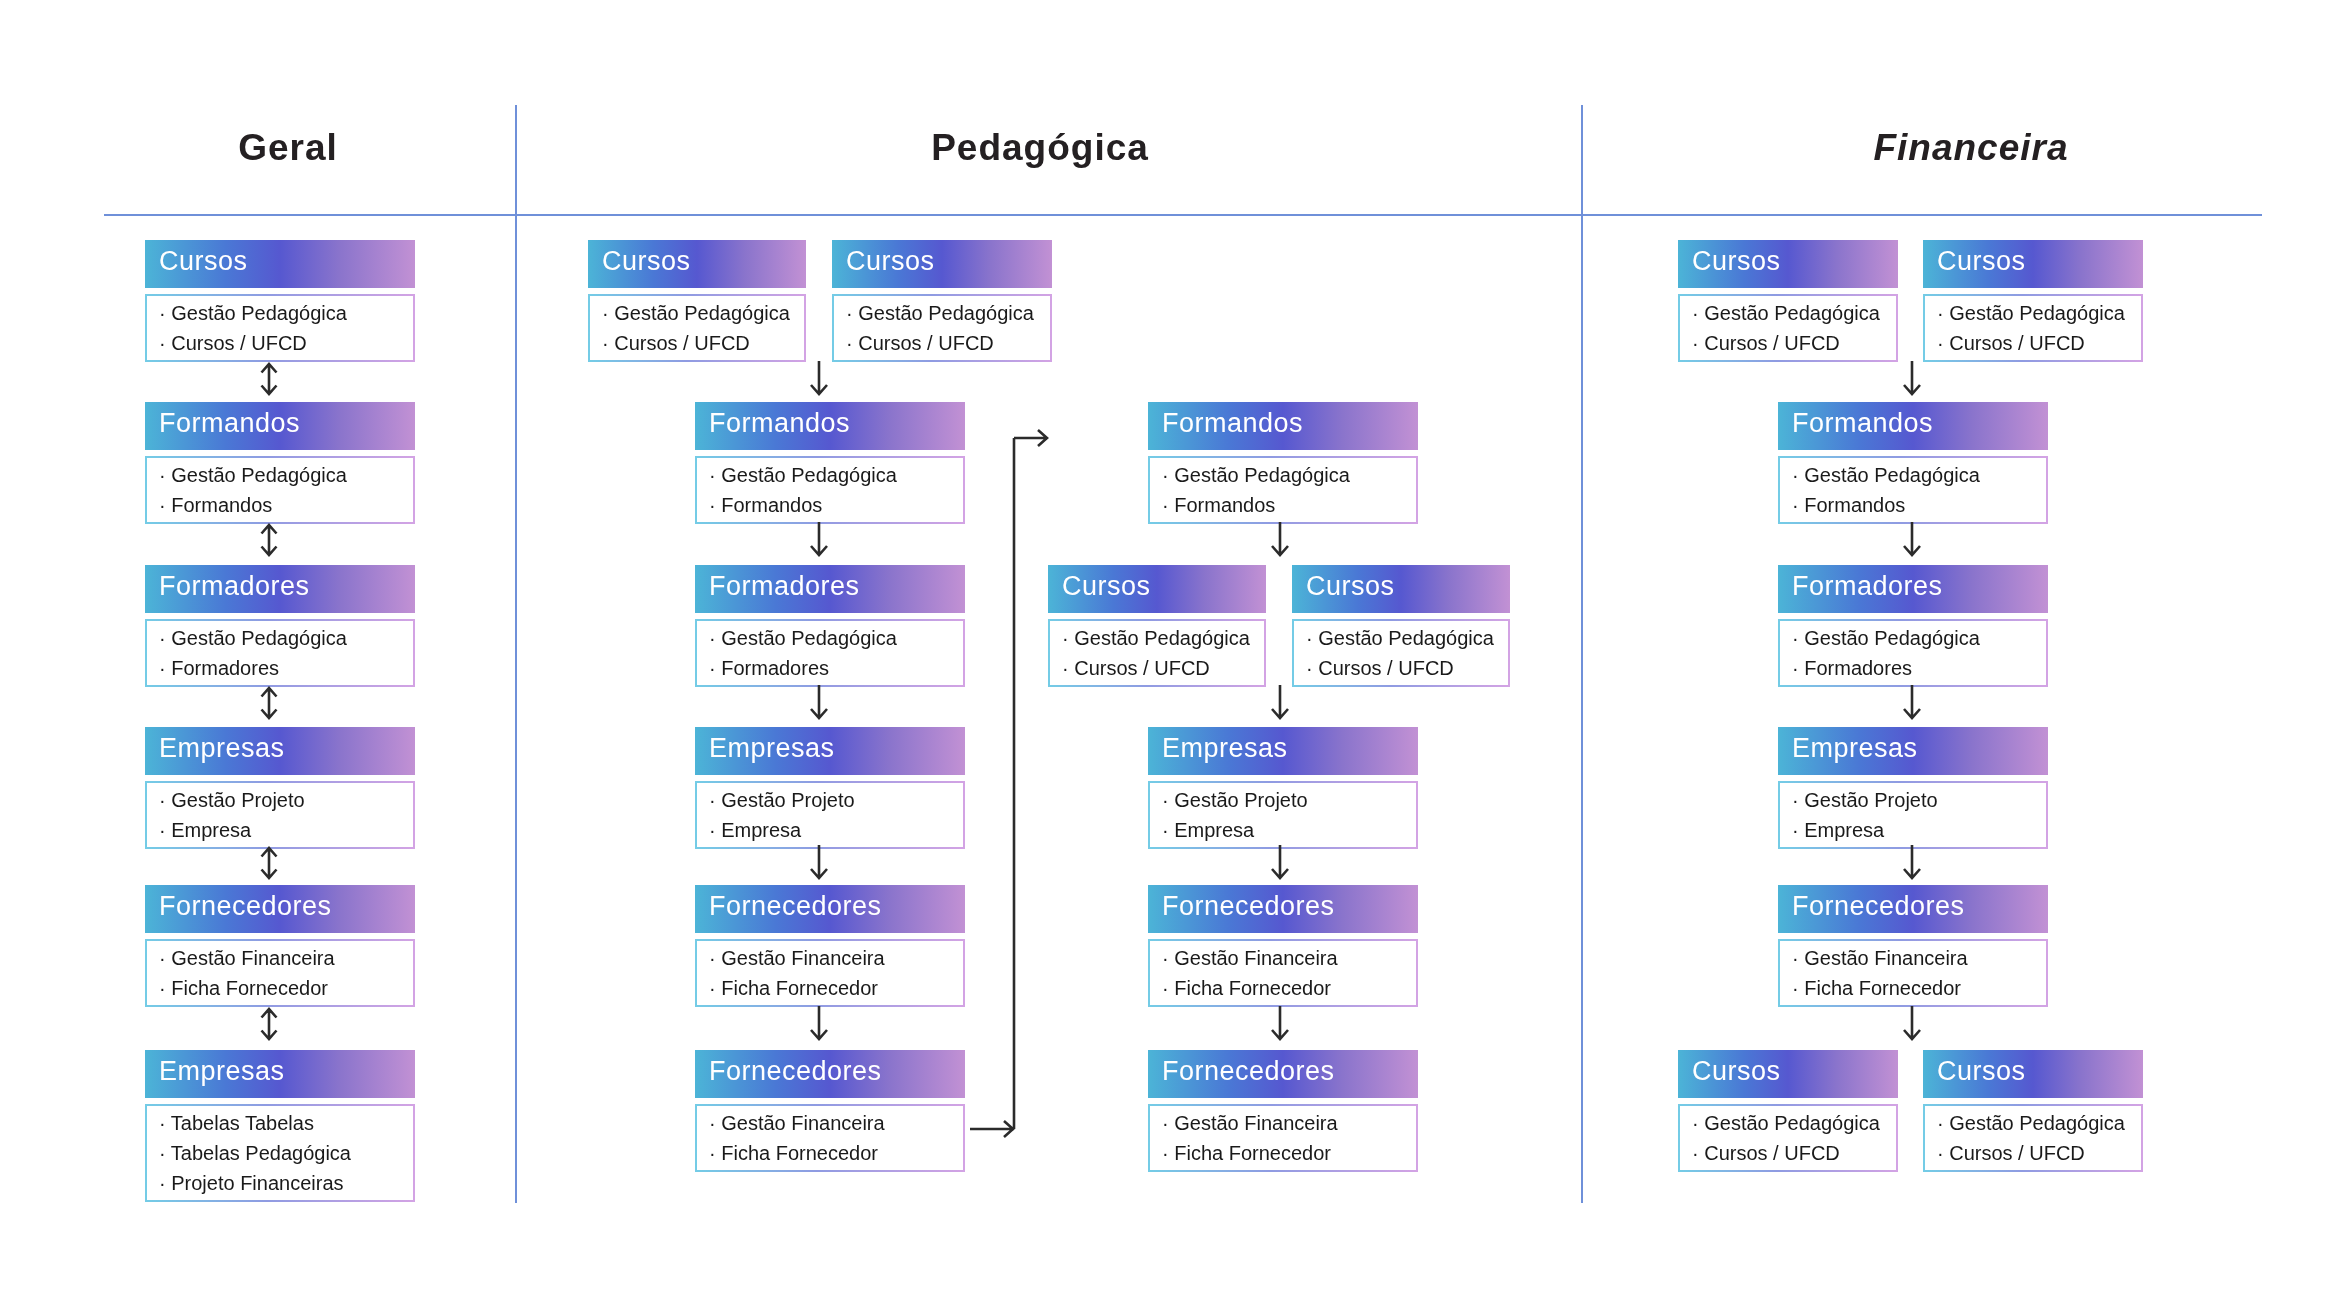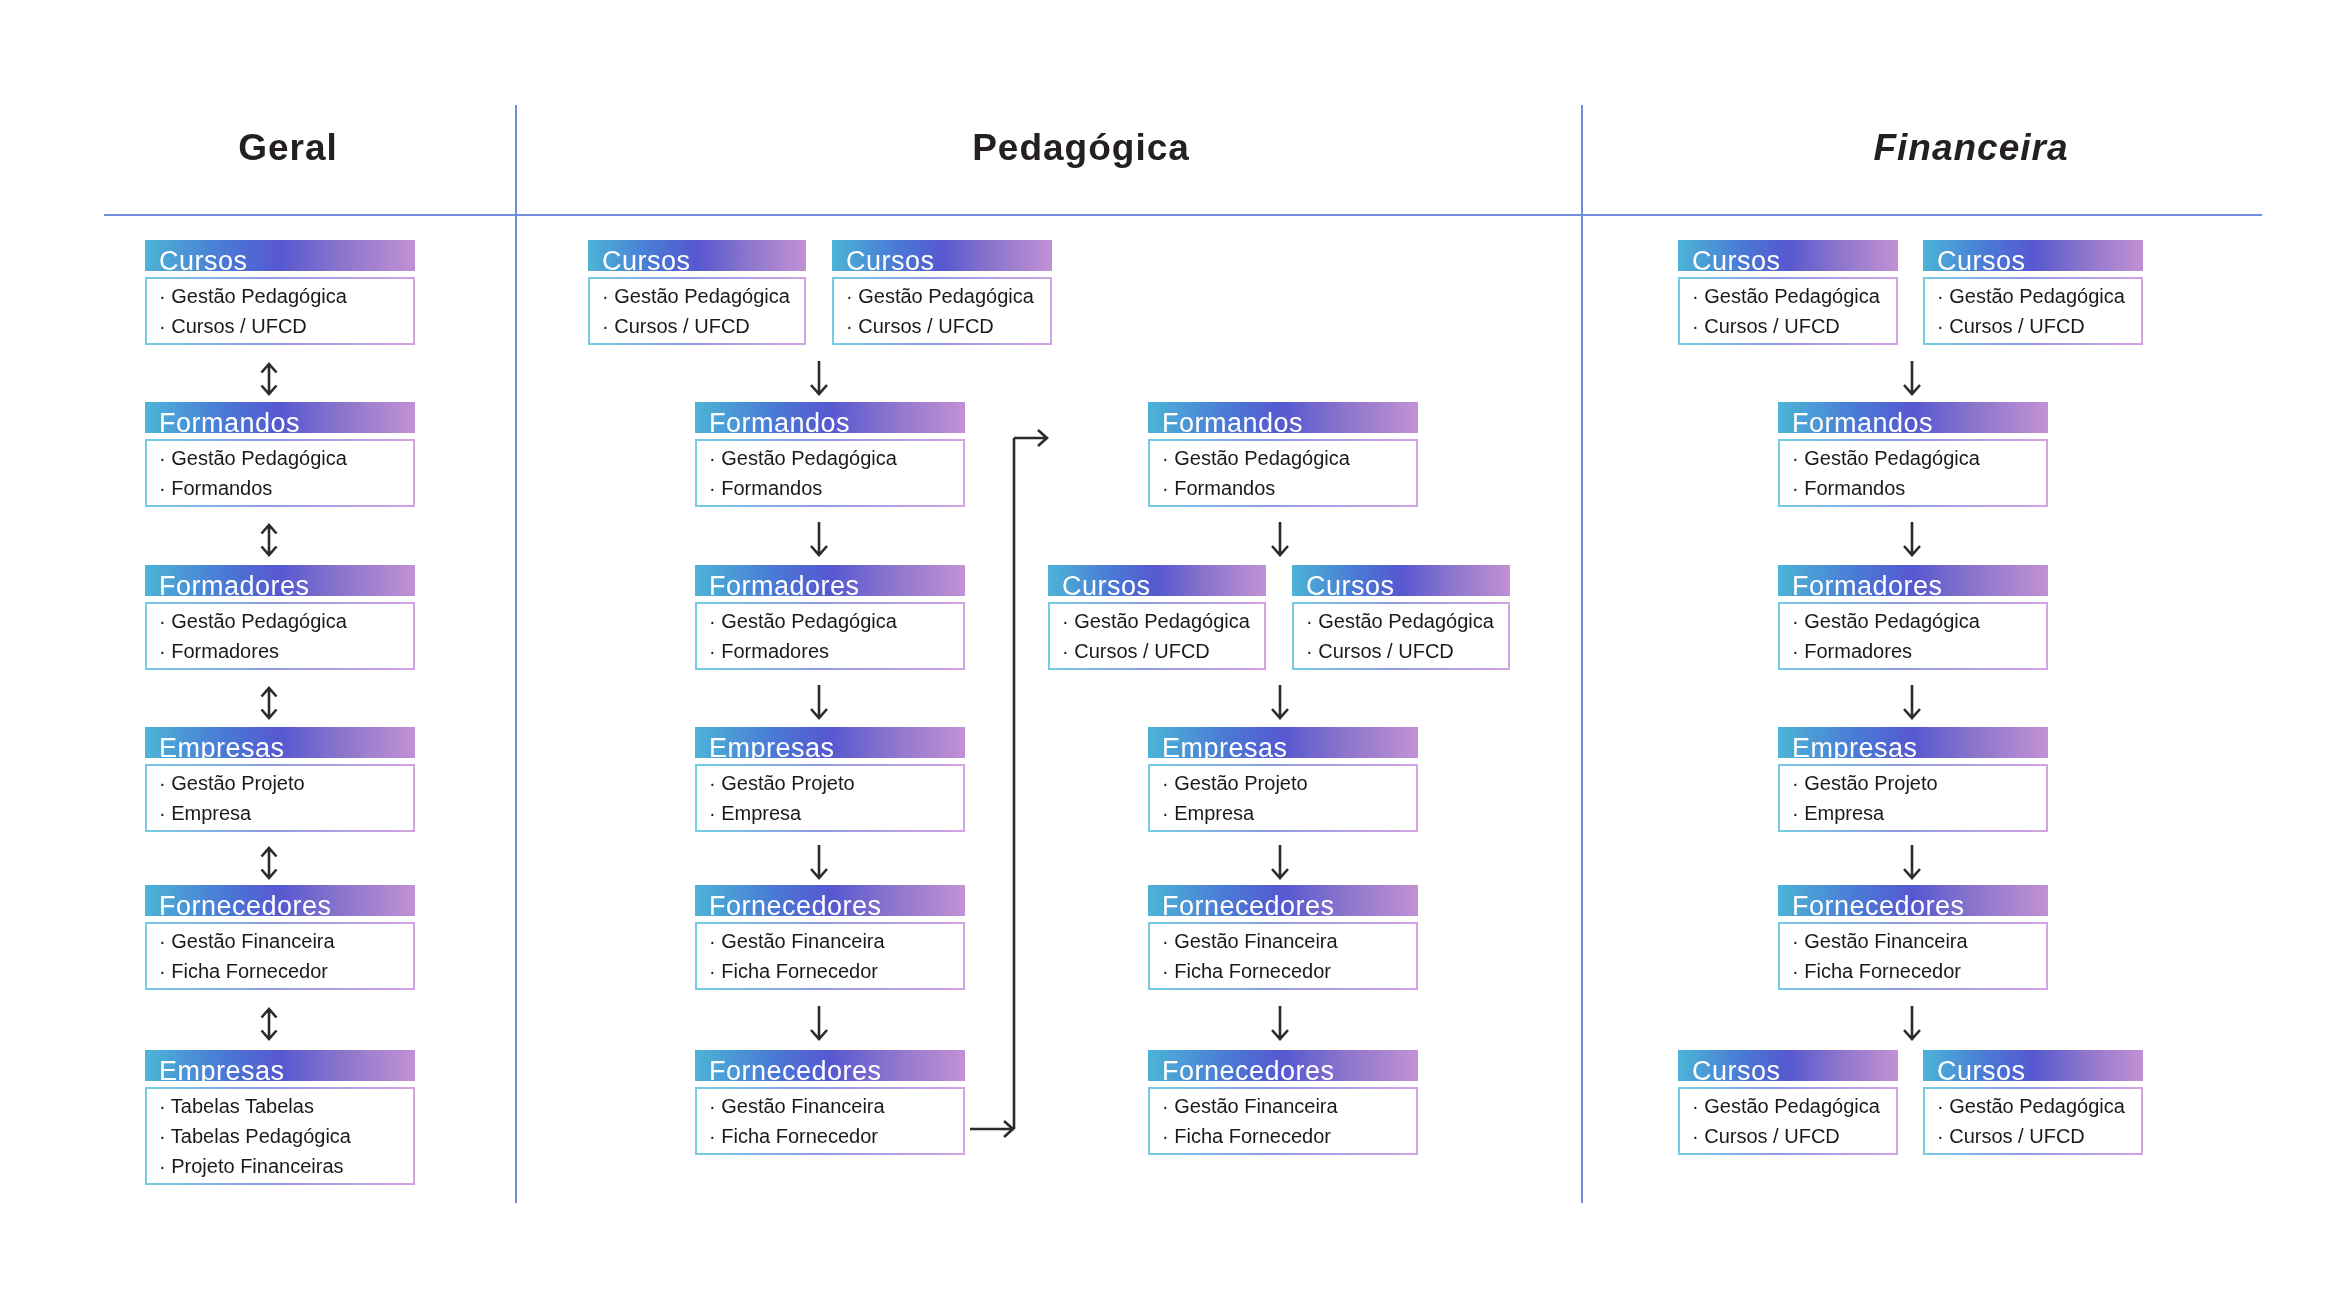--- a/index.html
+++ b/index.html
@@ -3,21 +3,21 @@
 <meta charset="utf-8">
 <style>
   html,body{margin:0;padding:0;background:#ffffff;}
   .canvas{position:relative;width:2340px;height:1303px;background:#ffffff;overflow:hidden;
           font-family:"Liberation Sans",sans-serif;}
   .sec-title{position:absolute;top:127px;transform:translateX(-50%);font-size:37px;font-weight:700;
              color:#242022;letter-spacing:1px;white-space:nowrap;}
   .divider-v{position:absolute;width:2px;background:#6f90d9;}
   .divider-h{position:absolute;height:2px;background:#6f90d9;}
   .box{position:absolute;}
-  .box-hd{height:31px;line-height:42px;padding-left:14px;font-size:27px;color:#ffffff;
+  .box-hd{height:48px;line-height:42px;padding-left:14px;font-size:27px;color:#ffffff;
           letter-spacing:.5px;white-space:nowrap;
           background:linear-gradient(90deg,#4cb4d7 0%,#4a78d5 30%,#5658d0 50%,#8a74cc 72%,#c291d4 100%);}
   .box-bd{margin-top:6px;background:#ffffff;border:2px solid;box-sizing:border-box;
           border-image:linear-gradient(90deg,#74cce6 0%,#8f9be2 45%,#d3a3e4 100%) 1;
           min-height:66px;display:flex;flex-direction:column;justify-content:center;padding:2px 12px;}
   .box-bd.h3{min-height:90px;}
   .li{font-size:20px;line-height:30px;color:#1a1a1a;white-space:nowrap;}
   .arr{position:absolute;width:24px;height:38px;}
   .arr svg,.elbow svg{display:block;}
   .elbow{position:absolute;left:960px;top:420px;width:100px;height:720px;}
@@ -25,21 +25,21 @@
 </head>
 <body>
 
 <div class="canvas">
 
   <div class="divider-v" style="left:515px;top:105px;height:1098px;"></div>
   <div class="divider-v" style="left:1581px;top:105px;height:1098px;"></div>
   <div class="divider-h" style="left:104px;top:214px;width:2158px;"></div>
 
   <div class="sec-title" style="left:288px;">Geral</div>
-  <div class="sec-title" style="left:1081px;">Pedagógica</div>
+  <div class="sec-title" style="left:1040px;">Pedagógica</div>
   <div class="sec-title" style="left:1971px;font-style:italic;">Financeira</div>
 
   <div class="box" style="left:145px;top:240px;width:270px;">
     <div class="box-hd">Cursos</div>
     <div class="box-bd">
       <div class="li">· Gestão Pedagógica</div>
       <div class="li">· Cursos / UFCD</div>
     </div>
   </div>
   <div class="box" style="left:145px;top:402px;width:270px;">

